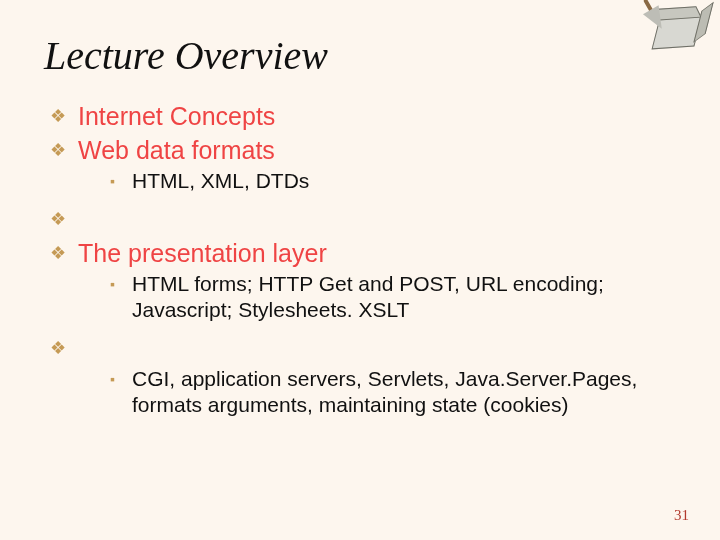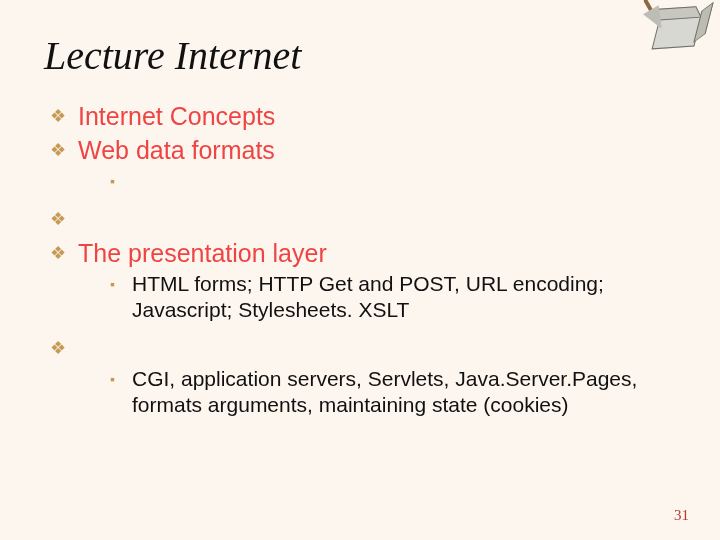--- a/index.html
+++ b/index.html
@@ -139,36 +139,37 @@
 <body>
 
 <div class="corner-art">
   <div class="block3d"></div>
   <div class="trowel">
       <div class="handle"></div>
       <div class="blade"></div>
     </div>
 </div>
 
-<h1 class="title">Lecture Internet</h1>
+<h1 class="title">Lecture Overview</h1>
 
 <div class="outline">
 
   <div class="lvl1">
     <span class="bullet">❖</span>
     <span class="txt">Internet Concepts</span>
   </div>
 
   <div class="lvl1">
     <span class="bullet">❖</span>
     <span class="txt">Web data formats</span>
   </div>
 
   <div class="lvl2">
     <span class="bullet">▪</span>
+    <span class="txt">HTML, XML, DTDs</span>
   </div>
 
   <div class="lvl1">
     <span class="bullet">❖</span>
   </div>
 
   <div class="lvl1">
     <span class="bullet">❖</span>
     <span class="txt">The presentation layer</span>
   </div>

